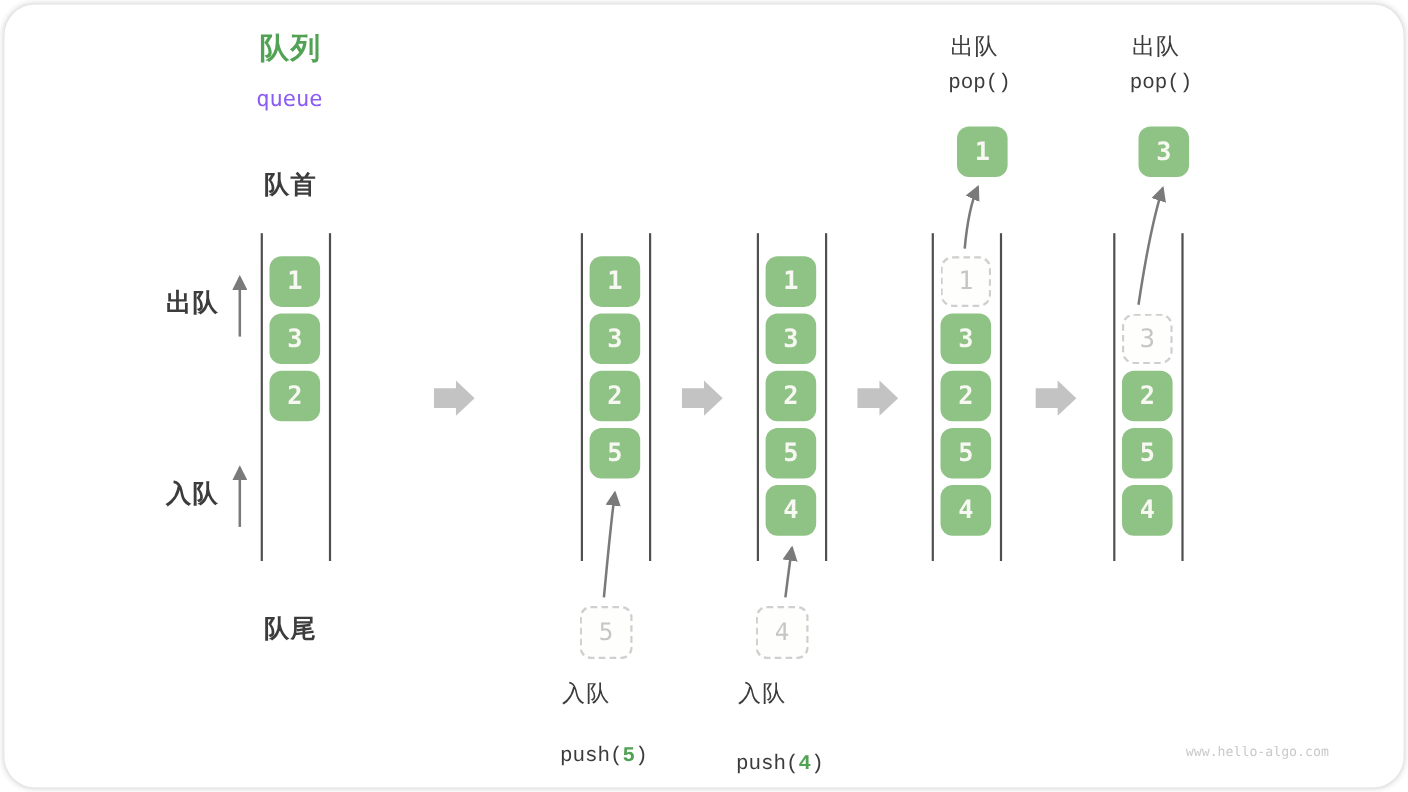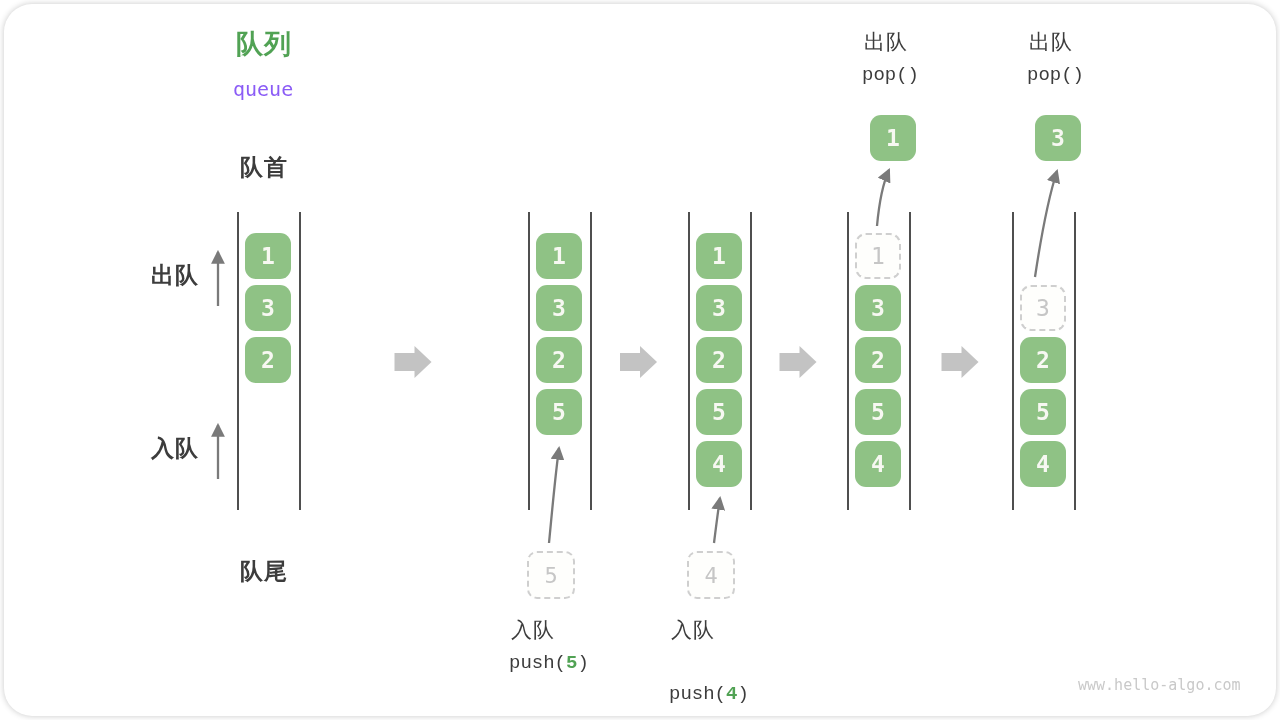--- a/index.html
+++ b/index.html
@@ -18,21 +18,21 @@
   .qbox{position:absolute;width:46px;height:46px;border-radius:11px;background:#8fc285;
         color:#f7f8f2;font-family:"DejaVu Sans Mono",monospace;font-size:23px;font-weight:bold;
         display:flex;align-items:center;justify-content:center;box-sizing:border-box;}
   .qbox.dashed{background:#fefefc;border:2px dashed #cfcfcf;color:#c6c6c6;font-weight:400;}
   .pendbox{position:absolute;width:48px;height:48px;border-radius:10px;background:#fefefc;
         border:2px dashed #cfcfcf;color:#c6c6c6;font-family:"DejaVu Sans Mono",monospace;font-size:22px;
         display:flex;align-items:center;justify-content:center;box-sizing:border-box;}
   .cn-label{position:absolute;font-size:21px;color:#3c3c3c;letter-spacing:1px;}
   .code-label{position:absolute;font-family:Liberation Mono, monospace;font-size:19px;color:#3c3c3c;white-space:pre;}
   .code-label .arg{color:#51a254;font-weight:bold;}
-  .watermark{left:1078px;top:676px;font-family:"DejaVu Sans Mono",monospace;font-size:15px;color:#c9c9c9;}
+  .watermark{left:1078px;top:676px;font-family:"DejaVu Sans Mono",monospace;font-size:12px;color:#c9c9c9;}
   svg#arrows{position:absolute;left:0;top:0;pointer-events:none;}
 </style>
 </head>
 <body>
 
 <div id="canvas">
   <div class="card"></div>
 
   <div class="abs title">队列</div>
   <div class="abs subtitle">queue</div>
@@ -69,21 +69,21 @@
       <div class="qbox" style="left: 245px; top: 285px;">3</div>
       <div class="qbox" style="left: 245px; top: 337px;">2</div>
       <div class="col-line" style="left: 528px; top: 212px; height: 298px;"></div>
       <div class="col-line" style="left: 590px; top: 212px; height: 298px;"></div>
       <div class="qbox" style="left: 536px; top: 233px;">1</div>
       <div class="qbox" style="left: 536px; top: 285px;">3</div>
       <div class="qbox" style="left: 536px; top: 337px;">2</div>
       <div class="qbox" style="left: 536px; top: 389px;">5</div>
       <div class="pendbox" style="left: 527px; top: 551px;">5</div>
       <div class="cn-label" style="left: 511px; top: 616px;">入队</div>
-      <div class="code-label" style="left: 509px; top: 652px;"><span>push(</span><span class="arg">5</span><span>)</span></div>
+      <div class="code-label" style="left: 509px; top: 676px;"><span>push(</span><span class="arg">5</span><span>)</span></div>
       <div class="col-line" style="left: 688px; top: 212px; height: 298px;"></div>
       <div class="col-line" style="left: 750px; top: 212px; height: 298px;"></div>
       <div class="qbox" style="left: 696px; top: 233px;">1</div>
       <div class="qbox" style="left: 696px; top: 285px;">3</div>
       <div class="qbox" style="left: 696px; top: 337px;">2</div>
       <div class="qbox" style="left: 696px; top: 389px;">5</div>
       <div class="qbox" style="left: 696px; top: 441px;">4</div>
       <div class="pendbox" style="left: 687px; top: 551px;">4</div>
       <div class="cn-label" style="left: 671px; top: 616px;">入队</div>
       <div class="code-label" style="left: 669px; top: 683px;"><span>push(</span><span class="arg">4</span><span>)</span></div>

